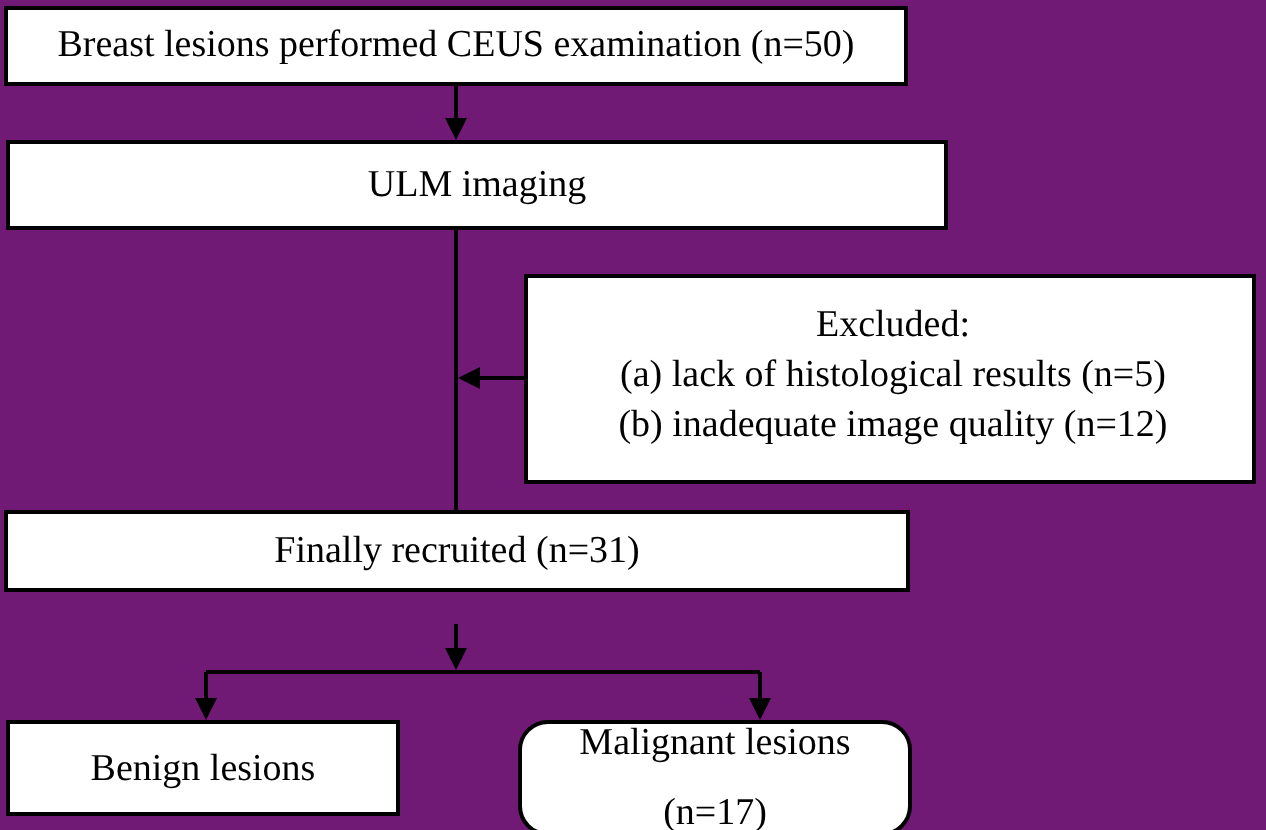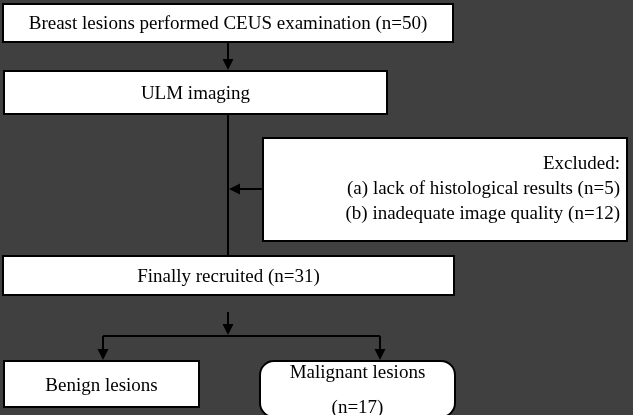--- a/index.html
+++ b/index.html
@@ -1,20 +1,20 @@
 <!DOCTYPE html>
 <html><head>
 <meta charset="utf-8">
 <style>
   html, body { margin: 0; padding: 0; background: #ffffff; }
   .fig {
     position: relative;
     width: 633px;
     height: 415px;
-    background: #404040;
+    background: #701a75;
     font-family: "Liberation Serif", "DejaVu Serif", serif;
     color: #000000;
     overflow: hidden;
   }
   .fig svg.connectors {
     position: absolute;
     left: 0; top: 0;
     width: 633px; height: 415px;
     pointer-events: none;
   }
@@ -34,23 +34,23 @@
   }
   .box.twolines {
     display: flex;
     flex-direction: column;
     align-items: center;
     justify-content: center;
     text-align: center;
     gap: 12px;
   }
   .box-top       { left: 2px;   top: 3px;   width: 452px; height: 40px; }
-  .box-ulm       { left: 3px;   top: 70px;  width: 385px; height: 45px; }
+  .box-ulm       { left: 3px;   top: 70px;  width: 471px; height: 45px; }
   .box-excluded  { left: 262px; top: 137px; width: 366px; height: 105px;
-                   padding: 11px 6px 0 9px; line-height: 25px; text-align: right; }
+                   padding: 11px 6px 0 9px; line-height: 25px; text-align: center; }
   .box-recruited { left: 2px;   top: 255px; width: 453px; height: 41px; }
   .box-benign    { left: 3px;   top: 360px; width: 197px; height: 48px; line-height: 23px; }
   .box-malignant { left: 259px; top: 360px; width: 197px; height: 58px; line-height: 23px; border-radius: 15px; }
   .connector-line { stroke: #000000; stroke-width: 2; fill: none; }
   .arrowhead { fill: #000000; stroke: none; }
 </style>
 </head>
 <body>
 
 <div class="fig">

